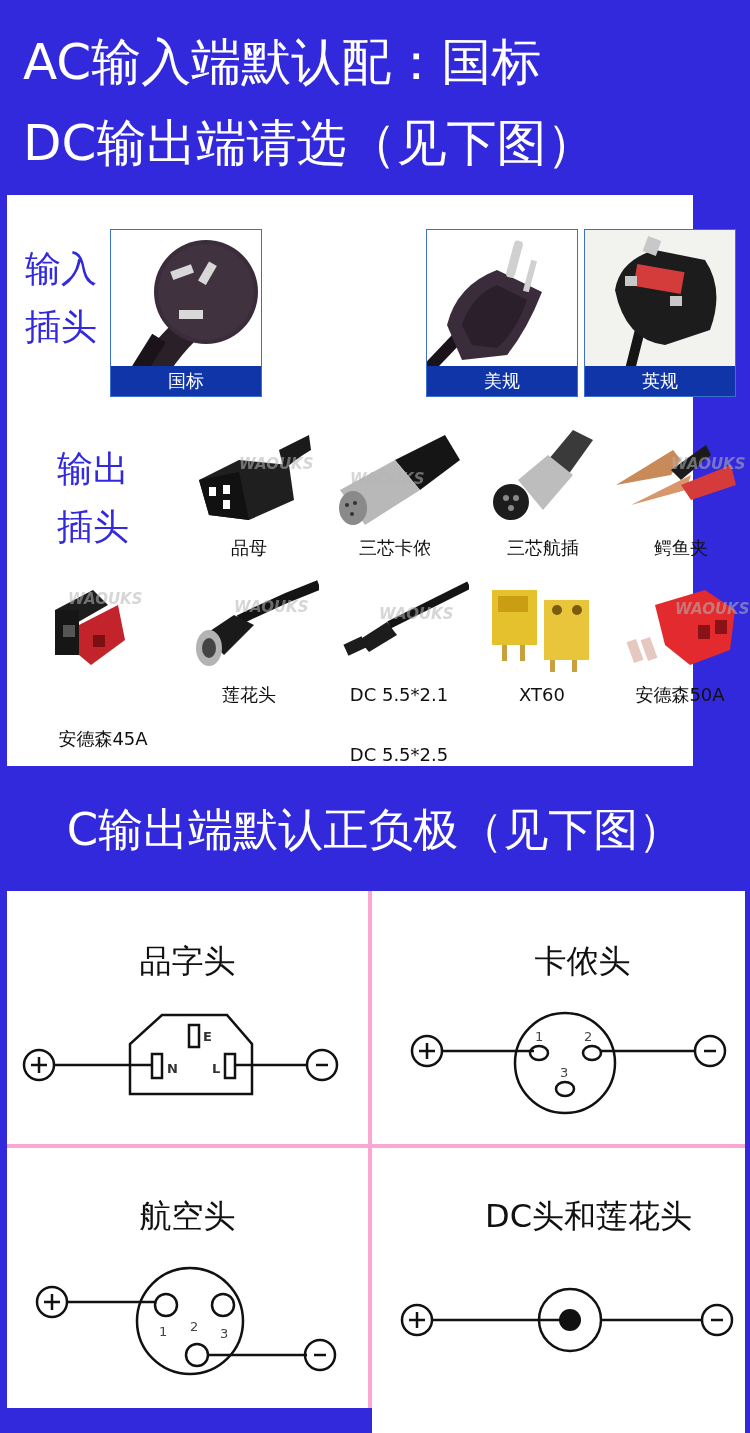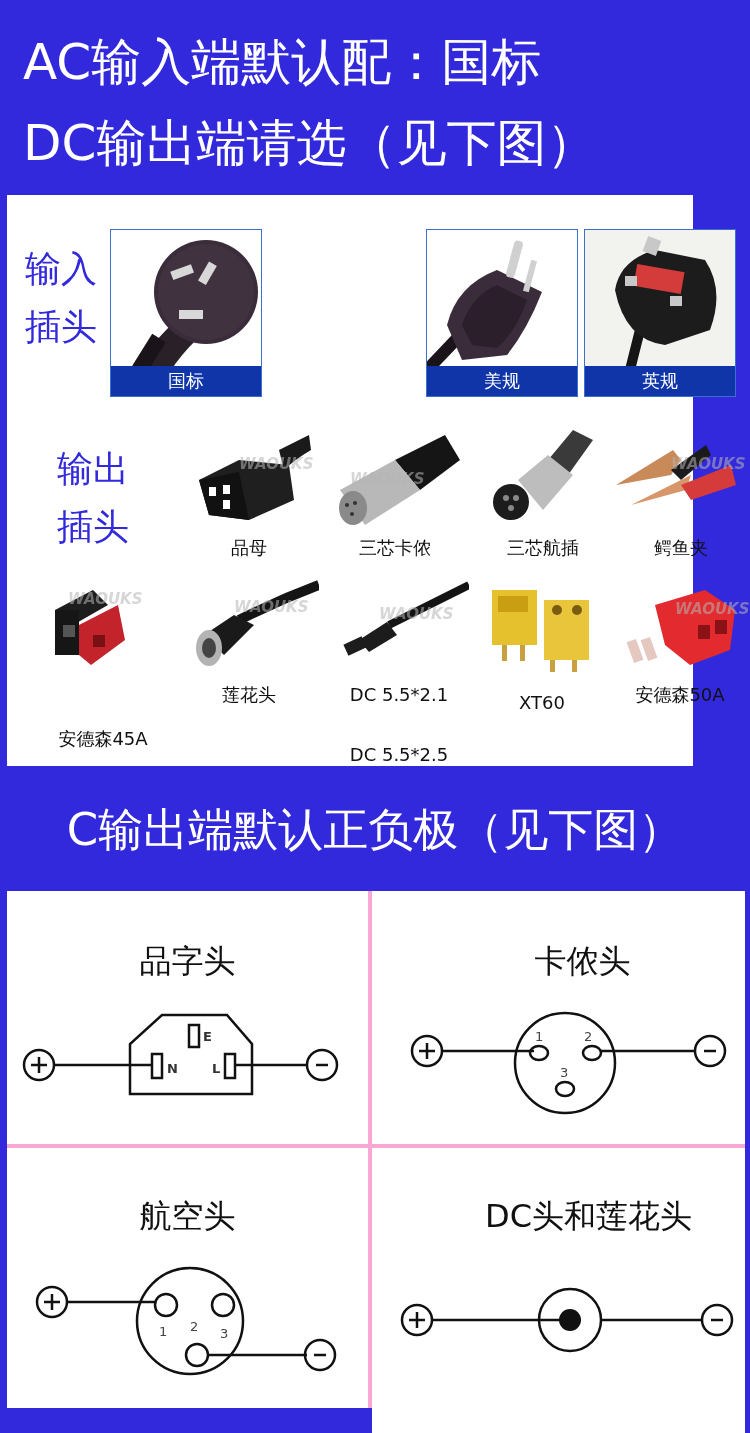--- a/index.html
+++ b/index.html
@@ -176,21 +176,21 @@
       <rect x="20" y="10" width="45" height="55" fill="#e6c12e"></rect>
       <rect x="26" y="16" width="30" height="16" fill="#c99e12"></rect>
       <rect x="30" y="65" width="5" height="16" fill="#c8a040"></rect>
       <rect x="48" y="65" width="5" height="16" fill="#c8a040"></rect>
       <rect x="72" y="20" width="45" height="60" fill="#e8c53a"></rect>
       <circle cx="85" cy="30" r="5" fill="#7a5c10"></circle>
       <circle cx="105" cy="30" r="5" fill="#7a5c10"></circle>
       <rect x="78" y="80" width="5" height="12" fill="#c8a040"></rect>
       <rect x="100" y="80" width="5" height="12" fill="#c8a040"></rect>
     </svg>
-    <div class="out-cap" style="top:108px;text-align:center;">XT60</div>
+    <div class="out-cap" style="top:100px;text-align:center;">XT60</div>
   </div>
 
   <div class="out-item" style="left:603px; top:385px;">
     <svg class="out-img" width="140" height="95">
       <path d="M45 25 L95 10 L125 30 L120 70 L80 85 L55 65 Z" fill="#e32a2e"></path>
       <rect x="88" y="45" width="12" height="14" fill="#8a1216"></rect>
       <rect x="105" y="40" width="12" height="14" fill="#8a1216"></rect>
       <rect x="20" y="60" width="10" height="22" fill="#e5c8c0" transform="rotate(-20 25 71)"></rect>
       <rect x="34" y="58" width="10" height="22" fill="#e5c8c0" transform="rotate(-20 39 69)"></rect>
     </svg>

